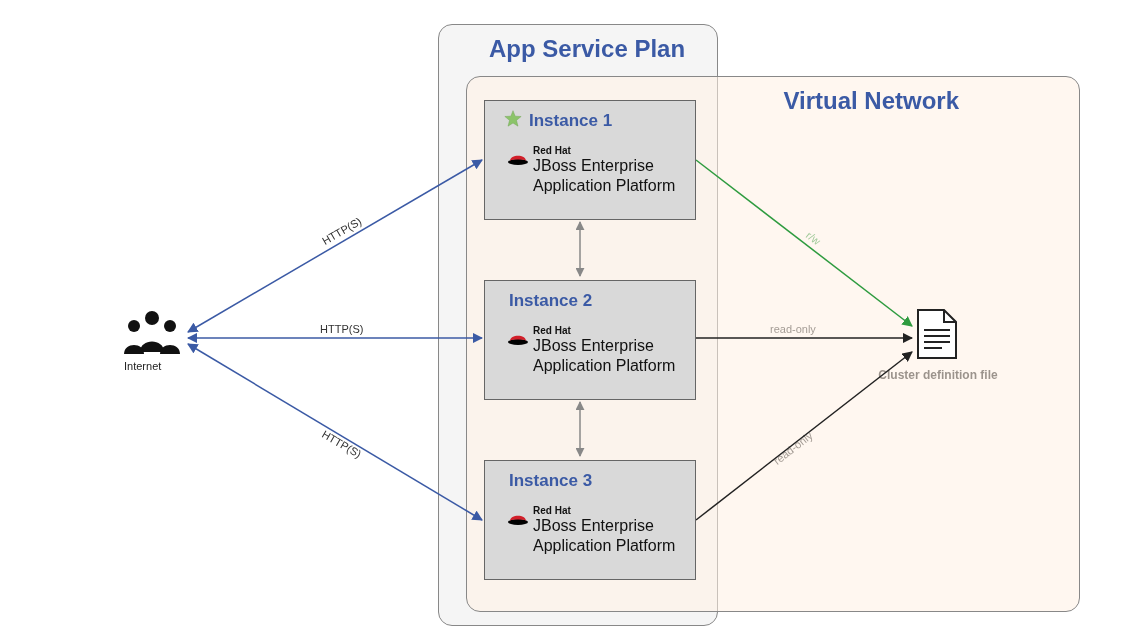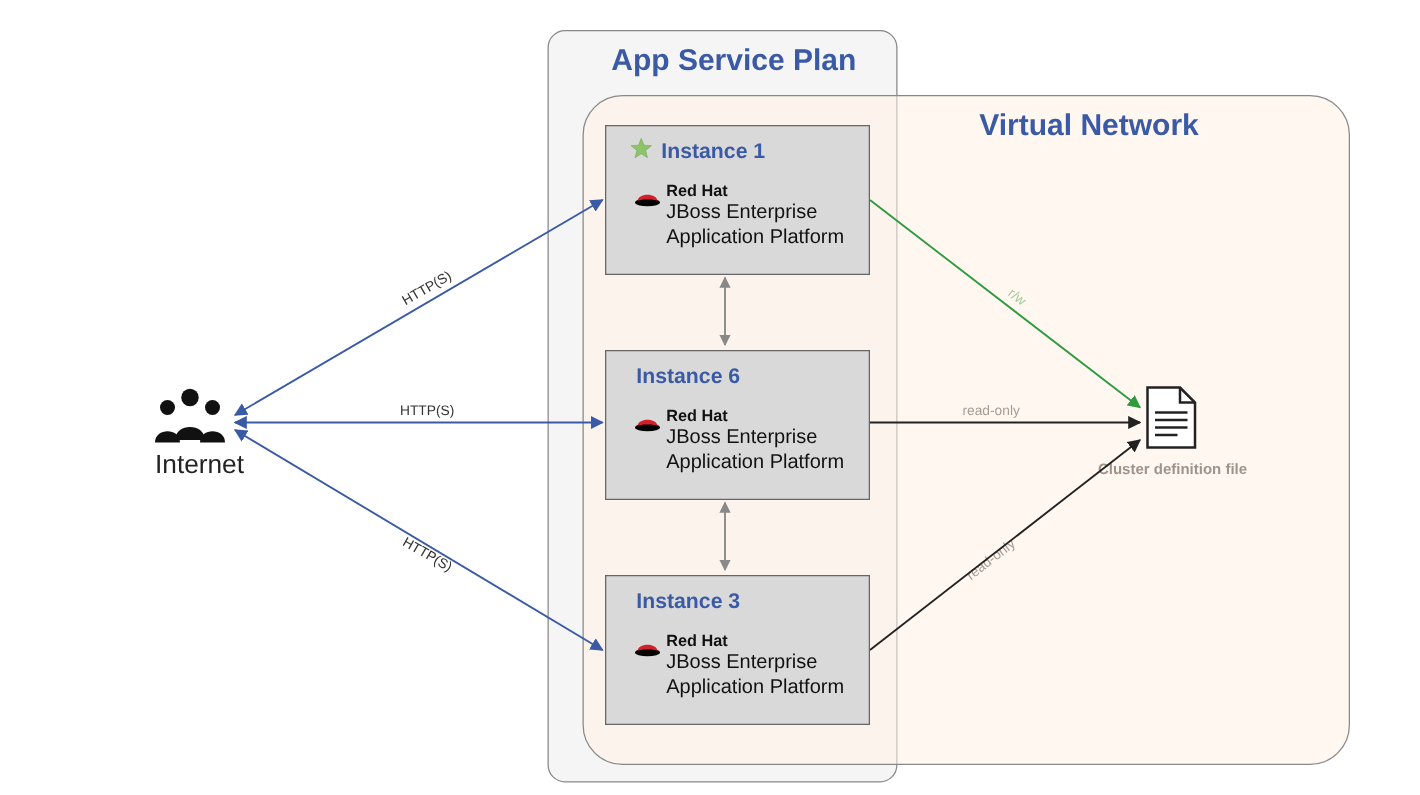--- a/index.html
+++ b/index.html
@@ -60,36 +60,36 @@
     height: 20px;
   }
   .redhat-block {
     position: absolute;
     left: 20px;
     top: 44px;
     width: 180px;
   }
   .redhat-name {
     font-weight: 700;
-    font-size: 13px;
+    font-size: 10px;
     color: #111;
   }
   .redhat-sub {
     font-size: 16px;
     color: #111;
     line-height: 1.25;
   }
   .hat-icon {
     position: absolute;
     left: -4px;
     top: 44px;
   }
   .internet-label {
     position: absolute;
-    font-size: 21px;
+    font-size: 11px;
     color: #222;
   }
   .small-label {
     position: absolute;
     font-size: 11px;
     color: #333;
   }
   .file-label {
     position: absolute;
     font-size: 12px;
@@ -106,21 +106,21 @@
     height: 636px;
     z-index: 3;
     pointer-events: none;
   }
 </style>
 </head>
 <body>
 
 <div class="canvas">
 
-  <div class="container-box virtual-network" style="left:466px; top:76px; width:612px; height:534px;border-radius:32px;">
+  <div class="container-box virtual-network" style="left:466px; top:76px; width:612px; height:534px;">
     <div class="container-title" style="right:120px;">Virtual Network</div>
   </div>
 
   <div class="container-box app-service-plan" style="left:438px; top:24px; width:278px; height:600px;">
     <div class="container-title" style="left:50px;">App Service Plan</div>
   </div>
 
   <div style="position:absolute; left:120px; top:308px; z-index:4;">
     <svg width="64" height="48" viewBox="0 0 64 48">
       <g fill="#111">
@@ -145,21 +145,21 @@
       <path d="M3 12 C3 5 19 5 19 12 C19 10 3 10 3 12 Z" fill="#d21f2a"></path>
     </svg>
     <div class="redhat-block" style="left:48px;">
       <div class="redhat-name">Red Hat</div>
       <div class="redhat-sub">JBoss Enterprise</div>
       <div class="redhat-sub">Application Platform</div>
     </div>
   </div>
 
   <div class="instance-box" style="left:484px; top:280px;">
-    <div class="instance-title" style="left:24px;">Instance 6</div>
+    <div class="instance-title" style="left:24px;">Instance 2</div>
     <svg class="hat-icon" width="22" height="18" viewBox="0 0 22 18" style="left:22px; top:48px;">
       <ellipse cx="11" cy="13" rx="10" ry="3" fill="#000"></ellipse>
       <path d="M3 12 C3 5 19 5 19 12 C19 10 3 10 3 12 Z" fill="#d21f2a"></path>
     </svg>
     <div class="redhat-block" style="left:48px;">
       <div class="redhat-name">Red Hat</div>
       <div class="redhat-sub">JBoss Enterprise</div>
       <div class="redhat-sub">Application Platform</div>
     </div>
   </div>

